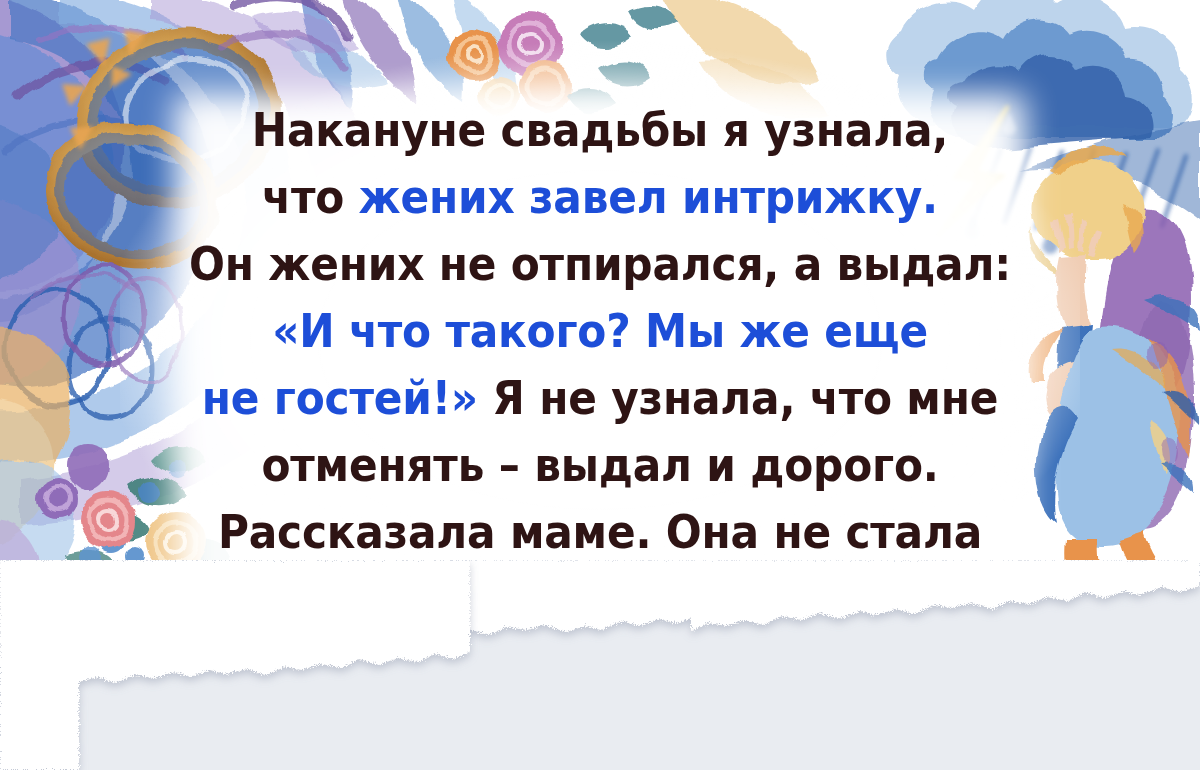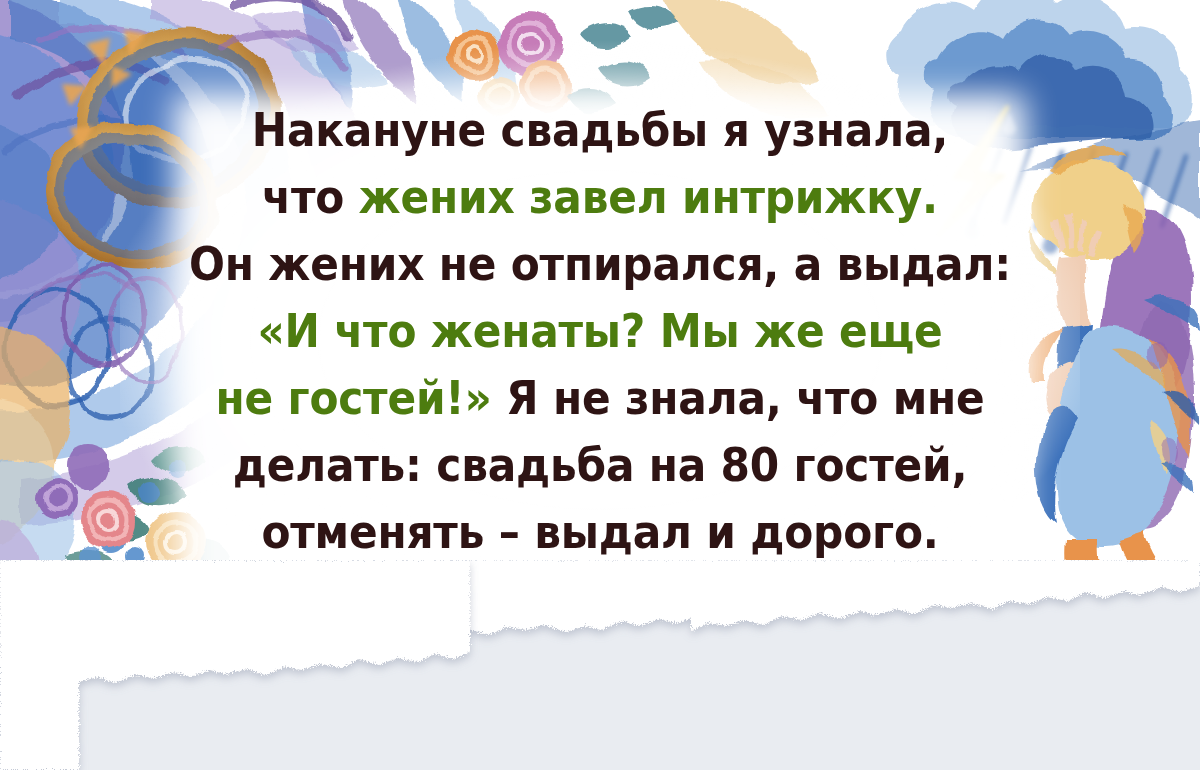--- a/index.html
+++ b/index.html
@@ -67,21 +67,21 @@
     text-align:center;
     font-family:"DejaVu Sans Condensed","Liberation Sans Narrow","Liberation Sans", sans-serif;
     font-weight:700;
     font-size:47px;
     line-height:67px;
     letter-spacing:-.2px;
     color:#2e1414;
     white-space:nowrap;
   }
   .text-block .ln{display:block;}
-  .hl{color:#4d7c0f;}
+  .hl{color:#1d4ed8;}
 
   
   .tear{
     position:absolute;left:0;top:560px;
     width:1200px;height:210px;
     pointer-events:none;
   }
   .tear svg{display:block;width:1200px;height:210px;}
 </style>
 </head>
@@ -366,27 +366,24 @@
       <span class="ln">
         <span>Накануне свадьбы я узнала,</span>
       </span>
       <span class="ln">
         <span>что </span><span class="hl">жених завел интрижку.</span>
       </span>
       <span class="ln">
         <span>Он жених не отпирался, а выдал:</span>
       </span>
       <span class="ln">
-        <span class="hl">«И что женаты? Мы же еще</span>
-      </span>
-      <span class="ln">
-        <span class="hl">не гостей!»</span><span> Я не знала, что мне</span>
-      </span>
-      <span class="ln">
-        <span>делать: свадьба на 80 гостей,</span>
+        <span class="hl">«И что такого? Мы же еще</span>
+      </span>
+      <span class="ln">
+        <span class="hl">не гостей!»</span><span> Я не узнала, что мне</span>
       </span>
       <span class="ln">
         <span>отменять – выдал и дорого.</span>
       </span>
       <span class="ln">
         <span>Рассказала маме. Она не стала</span>
       </span>
       <span class="ln">
         <span>меня жалеть, а взяла и</span>
       </span>

